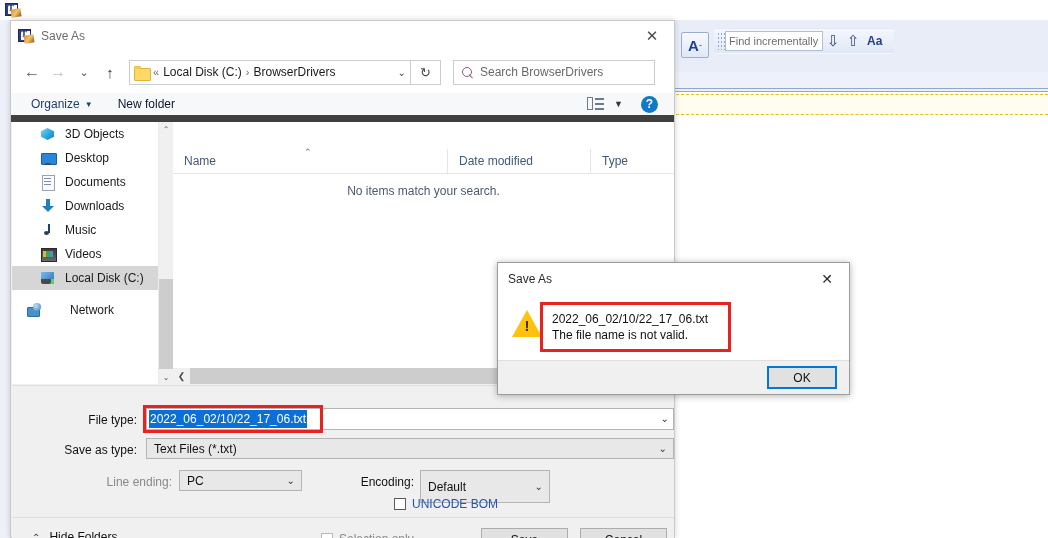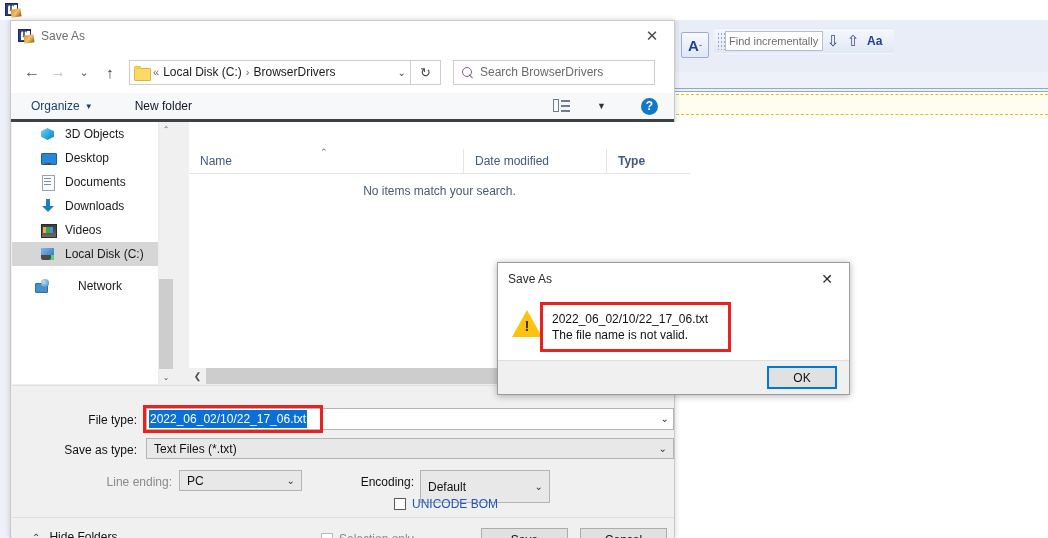--- a/index.html
+++ b/index.html
@@ -169,22 +169,22 @@
     border: 1px solid #8a5a8a; border-radius: 50%;
   }
   .magnifier::after {
     content: ""; position: absolute; left: 7px; top: 7px; width: 5px; height: 1px;
     background: #8a5a8a; transform: rotate(45deg); transform-origin: left center;
   }
 
   
   #cmd-row {
     position: absolute; left: 0; top: 72px; width: 663px; height: 29px;
-    background: #f7f8fa; border-bottom: 3px solid #404040;
-    display: flex; align-items: center; gap: 17px;
+    background: #f7f8fa; border-bottom: 7px solid #404040;
+    display: flex; align-items: center;
   }
   #organize-btn { margin-left: 20px; font-size: 12px; color: #1f3f6e; display:flex; align-items:center; gap:5px;}
   #organize-caret { font-size: 8px; }
   #newfolder-btn { margin-left: 25px; font-size: 12px; color: #0f172a; }
   #view-icon {
     margin-left: auto; width: 18px; height: 16px; position: relative;
   }
   #view-icon .vi-box { position:absolute; left:0; top:1px; width:6px; height:13px; border:1px solid #6d7a8f; }
   #view-icon .vi-l1 { position:absolute; left:8px; top:2px; width:9px; height:2px; background:#6d7a8f; }
   #view-icon .vi-l2 { position:absolute; left:8px; top:7px; width:9px; height:2px; background:#6d7a8f; }
@@ -200,21 +200,21 @@
   
   #nav-pane {
     position: absolute; left: 1px; top: 101px; width: 160px; height: 262px;
     background: #ffffff; overflow: hidden;
   }
   .nav-item {
     height: 24px; display: flex; align-items: center; gap: 9px;
     padding-left: 28px; font-size: 12px; color: #1a1a1a;
   }
   .nav-item.selected { background: #d6d6d6; }
-  .nav-item.root { padding-left: 22px; gap: 28px; }
+  .nav-item.root { padding-left: 14px; gap: 28px; }
   .ni-ico { width: 16px; height: 16px; flex: none; position: relative; }
 
   
   .ico-3d::before { content:""; position:absolute; left:1px; top:2px; width:13px; height:12px;
      background: linear-gradient(135deg,#7fd4f5 0%, #2aa8dd 55%, #1b7fb5 100%);
      clip-path: polygon(50% 0,100% 27%,100% 73%,50% 100%,0 73%,0 27%); }
   .ico-desktop::before { content:""; position:absolute; left:1px; top:3px; width:14px; height:10px;
      background:#2a86d8; border:1px solid #1b5f9e; border-radius:1px; }
   .ico-desktop::after { content:""; position:absolute; left:5px; top:13px; width:6px; height:2px; background:#4a4a4a; }
   .ico-docs::before { content:""; position:absolute; left:2px; top:1px; width:11px; height:14px;
@@ -250,39 +250,39 @@
   #nav-scroll .sb-arrow {
     width: 14px; height: 14px; display: flex; align-items: center; justify-content: center;
     font-size: 8px; color: #5a5a5a;
   }
   #nav-scroll .sb-arrow.bottom { position: absolute; bottom: 0; left: 0; }
   #nav-thumb {
     position: absolute; left: 0; top: 157px; width: 14px; height: 90px; background: #cdcdcd;
   }
 
   #file-pane {
-    position: absolute; left: 178px; top: 101px; width: 501px; height: 262px;
+    position: absolute; left: 162px; top: 101px; width: 501px; height: 262px;
     background: #ffffff;
   }
   #col-header {
     position: absolute; left: 0; top: 27px; width: 501px; height: 25px;
     border-bottom: 1px solid #e5e5e5;
     display: flex; align-items: center; font-size: 12px; color: #41597a;
   }
   .col {
     height: 25px; display: flex; align-items: center; padding-left: 11px;
     border-left: 1px solid #e5e5e5; position: relative;
   }
   .col:first-child { border-left: none; }
   #col-name { width: 274px; }
   #col-name .sort-caret {
     position: absolute; left: 131px; top: -2px; font-size: 9px; color: #5a6f8c;
   }
   #col-date { width: 143px; }
-  #col-type { width: 84px; font-weight: bold; }
+  #col-type { width: 84px; }
   #empty-msg {
     position: absolute; left: 0; top: 62px; width: 501px;
     text-align: center; font-size: 12px; color: #4a5a70;
   }
   #file-hscroll {
     position: absolute; left: 0; bottom: 0; width: 501px; height: 16px;
     background: #f0f0f0; display: flex; align-items: center;
   }
   #fh-left {
     width: 17px; height: 16px; display: flex; align-items: center; justify-content: center;
@@ -520,20 +520,24 @@
       <span class="ni-ico ico-desktop"></span>
       <span>Desktop</span>
     </div>
     <div class="nav-item">
       <span class="ni-ico ico-docs"></span>
       <span>Documents</span>
     </div>
     <div class="nav-item">
       <span class="ni-ico ico-dl"></span>
       <span>Downloads</span>
+    </div>
+    <div class="nav-item">
+      <span class="ni-ico ico-music"></span>
+      <span>Music</span>
     </div>
     <div class="nav-item">
       <span class="ni-ico ico-vid"></span>
       <span>Videos</span>
     </div>
     <div class="nav-item selected">
       <span class="ni-ico ico-disk"></span>
       <span>Local Disk (C:)</span>
     </div>
     <div class="nav-item root" style="margin-top:8px">

